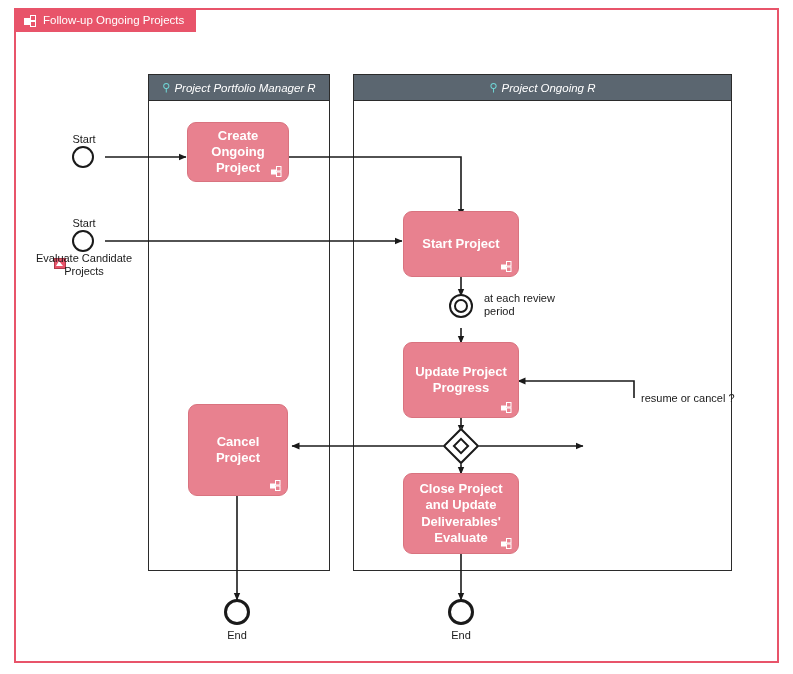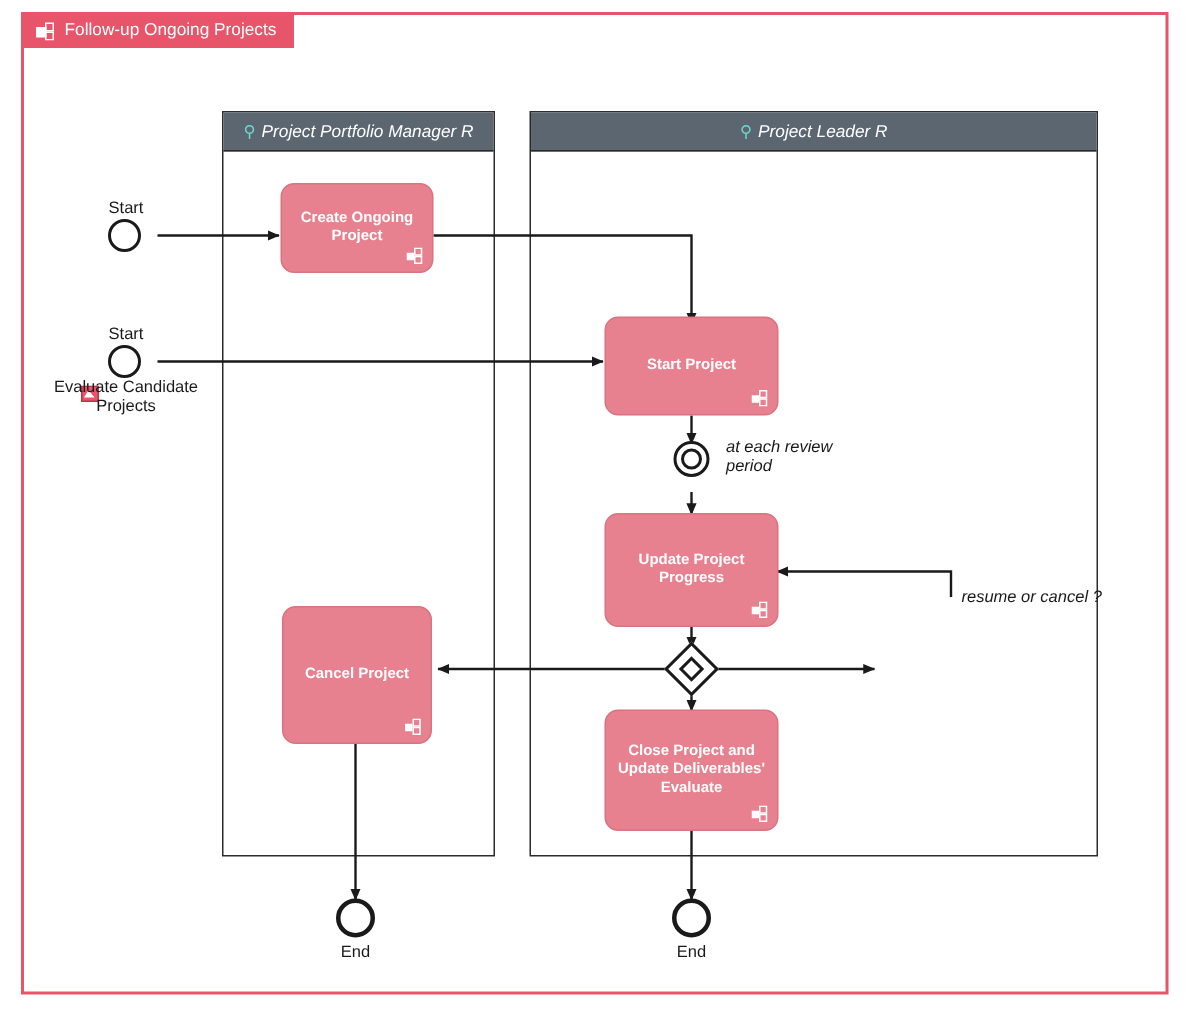--- a/index.html
+++ b/index.html
@@ -70,21 +70,21 @@
   .pool-header .pin { color: #6fd6d6; font-size: 11px; font-style: normal; }
 
   
   .task {
     position: absolute;
     box-sizing: border-box;
     background: #e8818f;
     border: 1px solid #d9737f;
     border-radius: 9px;
     color: #ffffff;
-    font-size: 10px;
+    font-size: 13px;
     font-weight: bold;
     display: flex;
     align-items: center;
     justify-content: center;
     text-align: center;
     line-height: 1.25;
     padding: 4px 8px;
   }
   .task .sub-marker {
     position: absolute;
@@ -151,21 +151,21 @@
 
   
   .lbl {
     position: absolute;
     font-size: 11px;
     color: #1a1a1a;
     white-space: pre-line;
     text-align: center;
     line-height: 1.2;
   }
-  .lbl.left { text-align: left; font-style: italic; }
+  .lbl.left { text-align: left; }
 
   .small-icon {
     position: absolute;
     width: 12px;
     height: 11px;
   }
 
   svg.wires {
     position: absolute;
     left: 0; top: 0;
@@ -194,21 +194,21 @@
   <div class="pool" style="left:148px; top:74px; width:182px; height:497px;">
     <div class="pool-header">
       <span class="pin">⚲</span>
       <span>Project Portfolio Manager R</span>
     </div>
   </div>
 
   <div class="pool" style="left:353px; top:74px; width:379px; height:497px;">
     <div class="pool-header">
       <span class="pin">⚲</span>
-      <span>Project Leader R</span>
+      <span>Project Ongoing R</span>
     </div>
   </div>
 
   <svg class="wires">
     <defs>
       <marker id="arrow" markerWidth="9" markerHeight="9" refX="7.5" refY="4" orient="auto" markerUnits="userSpaceOnUse">
         <path d="M0,0.6 L8,4 L0,7.4 z" fill="#1a1a1a"></path>
       </marker>
     </defs>
     <g stroke="#1a1a1a" stroke-width="1.6" fill="none" marker-end="url(#arrow)">

